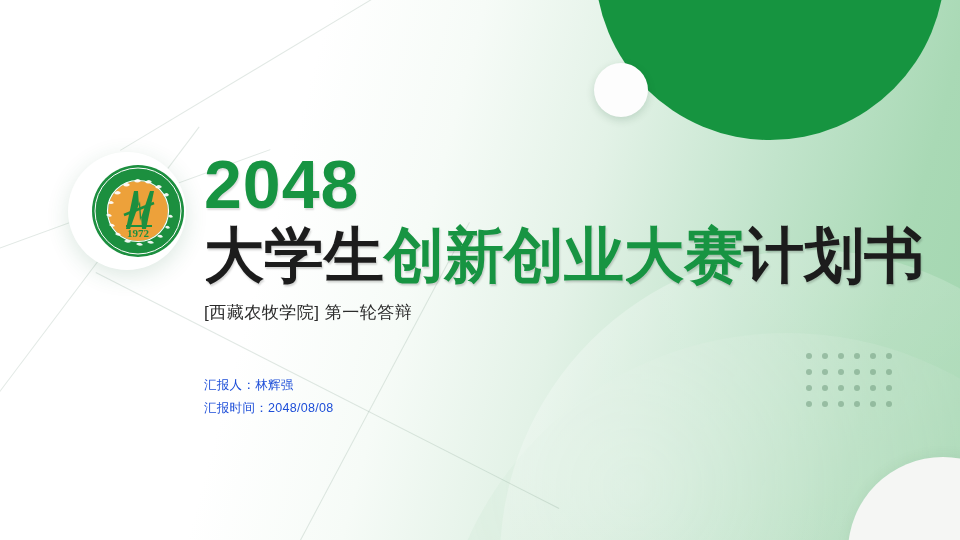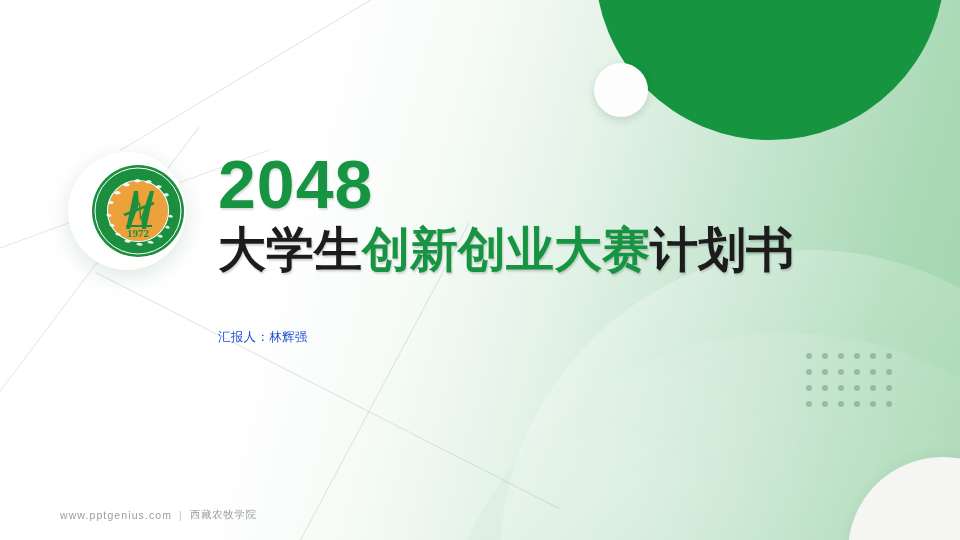--- a/index.html
+++ b/index.html
@@ -72,28 +72,28 @@
   
   .logo-wrap{
     position:absolute;left:68px;top:152px;width:118px;height:118px;
     border-radius:50%;background:#ffffff;
     box-shadow:0 6px 22px rgba(40,110,70,.16);
     display:flex;align-items:center;justify-content:flex-end;
   }
   .logo-svg{display:block;}
 
   
-  .content{position:absolute;left:218px;top:150px;width:640px;}
+  .content{position:absolute;left:204px;top:150px;width:640px;}
   .year{
     font-size:68px;font-weight:bold;color:#179442;
     line-height:1;letter-spacing:1px;margin:0;
     text-shadow:1px 2px 2px rgba(0,0,0,.14);
   }
   .main-title{
-    margin:6px 0 0 0;font-size:48px;font-weight:bold;line-height:1.08;
+    margin:6px 0 0 0;font-size:60px;font-weight:bold;line-height:1.08;
     color:#1c1c1c;letter-spacing:0px;white-space:nowrap;
     text-shadow:1px 2px 2px rgba(0,0,0,.17);
   }
   .main-title .hl{color:#179442;}
   .subtitle{
     margin:12px 0 0 0;font-size:17px;color:#2b2b2b;letter-spacing:.5px;
   }
   .meta{margin-top:50px;}
   .meta div{
     font-size:12.5px;color:#1d4ed8;line-height:1.85;letter-spacing:.3px;
@@ -185,24 +185,21 @@
         <path d="M78 53 q3 -3 5 1 q-3 2 -5 -1Z"></path>
       </g>
     </svg>
   </div>
 
   <div class="content">
     <div class="year">2048</div>
     <h1 class="main-title">
       <span>大学生</span><span class="hl">创新创业大赛</span><span>计划书</span>
     </h1>
+    <div class="subtitle">[西藏农牧学院] 第一轮答辩</div>
     <div class="meta">
       <div>汇报人：林辉强</div>
+      <div>汇报时间：2048/08/08</div>
     </div>
   </div>
 
-  <div class="footer">
-    <span>www.pptgenius.com</span>
-    <span class="sep">|</span>
-    <span class="org">西藏农牧学院</span>
-  </div>
 
 </div>
 
 </body></html>

